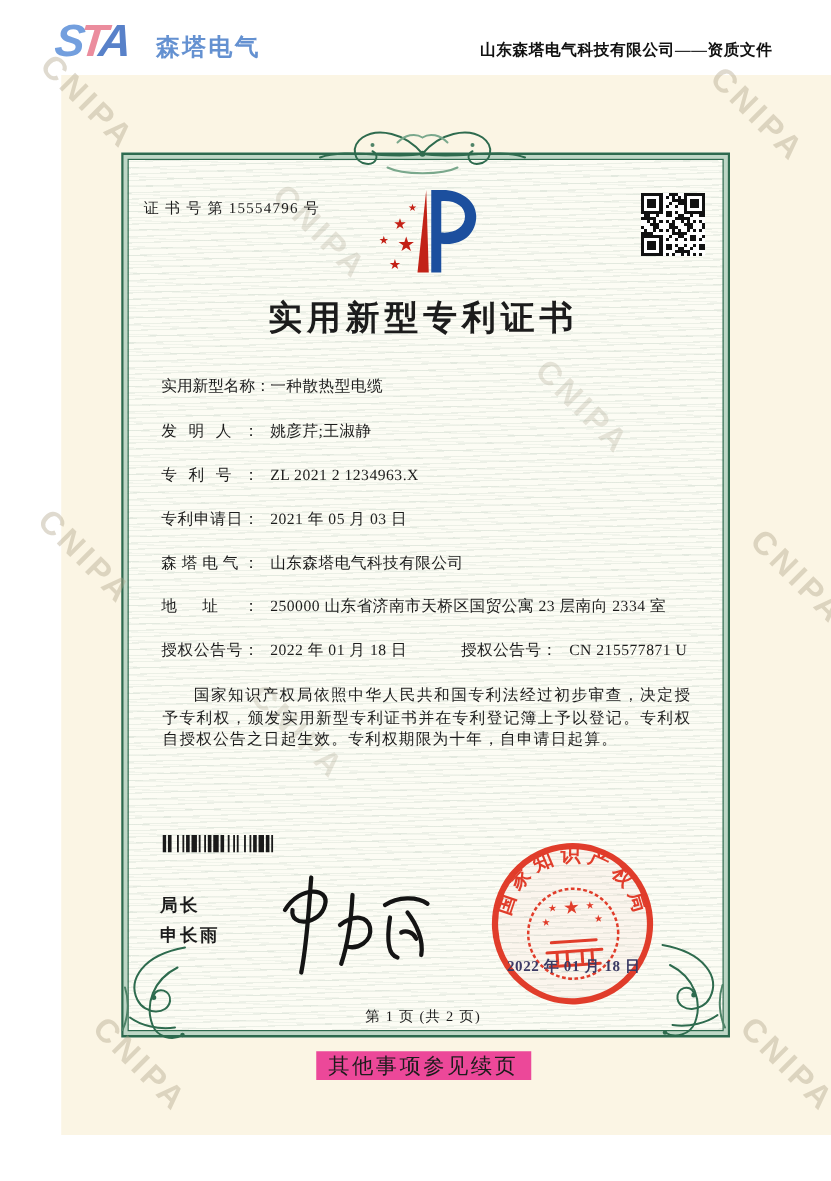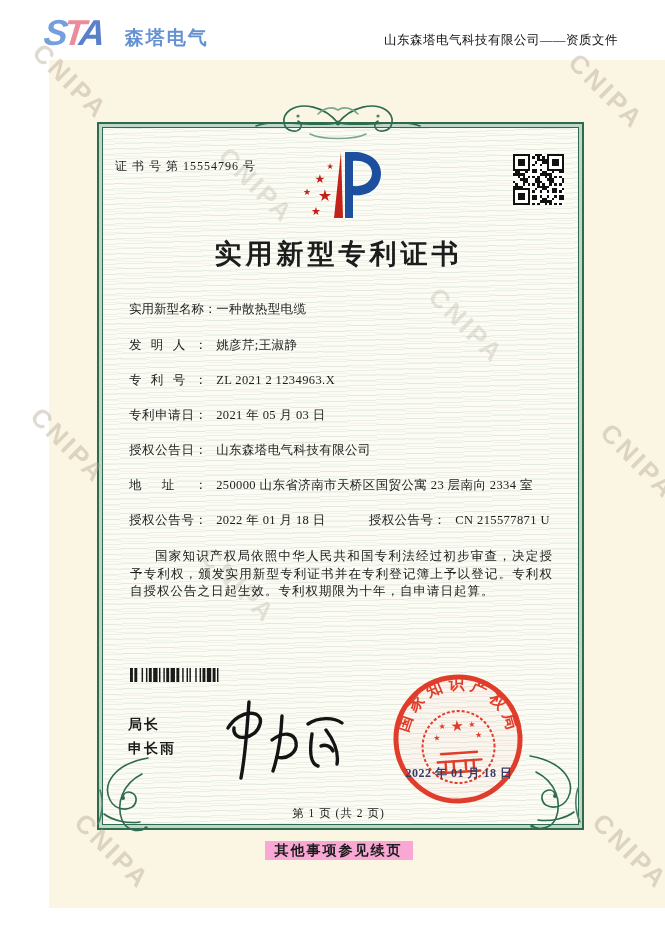--- a/index.html
+++ b/index.html
@@ -7,21 +7,21 @@
         font-family:"Liberation Serif",serif;color:#1c1c1c;}
 
   
   .hdr-logo{position:absolute;left:44px;top:12px;height:44px;opacity:.85;
             font-family:"Liberation Sans",sans-serif;white-space:nowrap;}
   .hdr-logo .glyphs{display:inline-block;font-style:italic;font-weight:800;font-size:36px;
                     letter-spacing:-4px;transform:skewX(-6deg);vertical-align:middle;}
   .g-s{color:#5b8fd9;} .g-t{color:#e8798c;} .g-a{color:#3c6cc0;}
   .hdr-logo .brand{display:inline-block;font-size:19px;font-weight:700;color:#4a7ec9;
                    margin-left:19px;letter-spacing:2px;vertical-align:middle;padding-top:10px;}
-  .hdr-doc{position:absolute;right:47px;top:32px;font-size:12.5px;font-weight:400;
+  .hdr-doc{position:absolute;right:47px;top:32px;font-size:12.5px;font-weight:700;
            letter-spacing:.5px;color:#111;}
 
   
   .paper{position:absolute;left:49px;top:60px;width:616px;height:848px;background:#fbf5e4;z-index:0;}
 
   
   .wm{position:absolute;width:120px;text-align:center;font-family:"Liberation Sans",sans-serif;
       font-weight:700;font-size:26px;letter-spacing:3px;color:rgba(176,162,136,.40);
       transform:rotate(45deg);z-index:2;pointer-events:none;}
   .wm.inside{color:rgba(174,168,148,.30);}
@@ -64,21 +64,21 @@
   .signer-name{position:absolute;left:128px;top:740px;font-size:14px;z-index:3;
                font-family:"Liberation Sans",sans-serif;font-weight:600;letter-spacing:2px;}
   .signature{position:absolute;left:212px;top:696px;width:148px;height:88px;z-index:3;}
   .seal{position:absolute;left:392px;top:673px;width:132px;height:132px;z-index:4;
         transform:rotate(-4deg);opacity:.93;}
   .seal-date{position:absolute;left:398px;top:765px;width:122px;text-align:center;z-index:5;
              font-size:12px;color:#3b3a64;letter-spacing:.5px;font-weight:600;}
   .page-info{position:absolute;left:97px;top:806px;width:483px;text-align:center;
              font-size:11.5px;letter-spacing:1px;z-index:3;}
   .footer-note{position:absolute;left:97px;top:841px;width:483px;text-align:center;z-index:3;}
-  .footer-note span{background:#f9a8d4;padding:2px 10px;font-size:14px;letter-spacing:2px;font-weight:bold;}
+  .footer-note span{background:#ec4899;padding:2px 10px;font-size:17px;letter-spacing:2px;}
 </style>
 </head>
 <body>
 
 <div class="page">
 
   <div class="hdr-logo">
     <span class="glyphs"><span class="g-s">S</span><span class="g-t">T</span><span class="g-a">A</span></span>
     <span class="brand">森塔电气</span>
   </div>
@@ -292,21 +292,21 @@
   </div>
   <div class="fld fld-2">
     <span class="f-label">专利号：</span>
     <span class="f-val">ZL 2021 2 1234963.X</span>
   </div>
   <div class="fld fld-3">
     <span class="f-label">专利申请日：</span>
     <span class="f-val">2021 年 05 月 03 日</span>
   </div>
   <div class="fld fld-4">
-    <span class="f-label">授权公告日：</span>
+    <span class="f-label">森塔电气：</span>
     <span class="f-val">山东森塔电气科技有限公司</span>
   </div>
   <div class="fld fld-5">
     <span class="f-label">地址：</span>
     <span class="f-val">250000  山东省济南市天桥区国贸公寓 23 层南向 2334 室</span>
   </div>
   <div class="fld fld-grant">
     <span class="f-label">授权公告号：</span>
     <span class="f-val">2022 年 01 月 18 日</span>
     <span class="f-val g2">授权公告号：</span>

